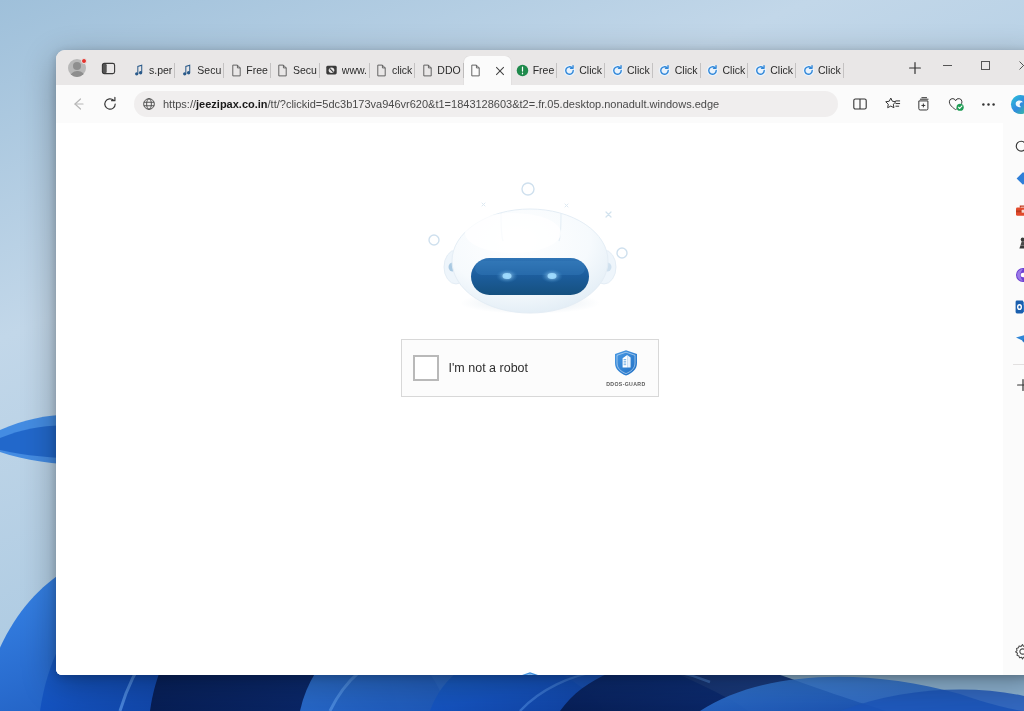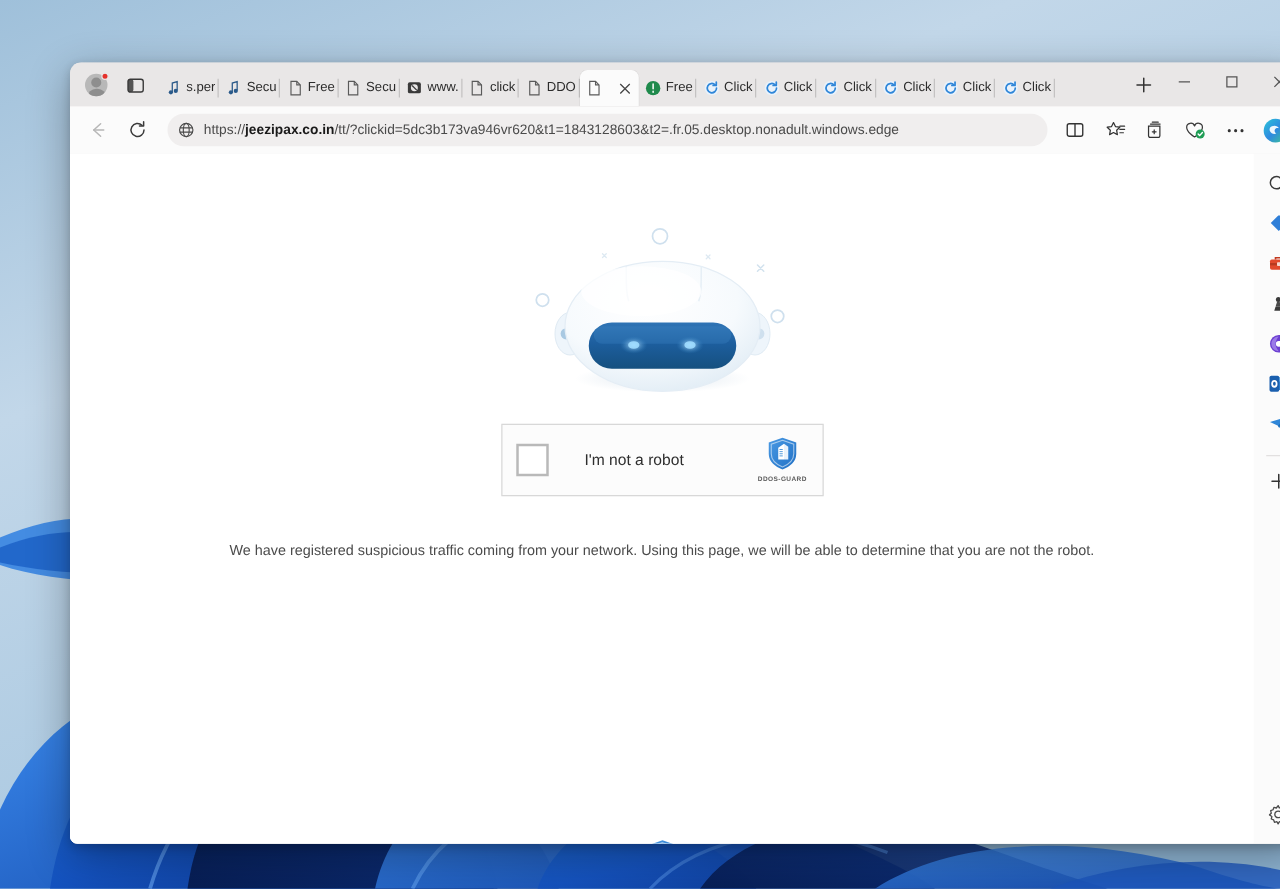--- a/index.html
+++ b/index.html
@@ -146,21 +146,21 @@
     background: #fcfcfc;
     border: 1px solid #d8d8d8;
     display: flex; align-items: center;
     padding: 0 12px 0 11px;
   }
   .captcha-check {
     width: 26px; height: 26px;
     background: #fff; border: 2px solid #b9b9b9;
     flex: 0 0 auto;
   }
-  .captcha-label { font-size: 12.5px; color: #2e2e2e; margin-left: 29px; flex: 1 1 auto; }
+  .captcha-label { font-size: 12.5px; color: #2e2e2e; margin-left: 10px; flex: 1 1 auto; }
   .ddos-badge { display: flex; flex-direction: column; align-items: center; flex: 0 0 auto; }
   .ddos-badge .cap { font-size: 5.2px; letter-spacing: .35px; color: #5a5a5a; margin-top: 2px; font-weight: 700; }
 
   .notice {
     margin-top: 36px;
     font-size: 11.5px; color: #4b4b4b;
     text-align: center; max-width: 760px; line-height: 1.4;
   }
 
   .footer-logo {
@@ -574,21 +574,20 @@
             <path d="M13 1.2L24 5v9c0 6.6-5 10.2-11 12.6C7 24.2 2 20.6 2 14V5z" fill="url(#shG)"></path>
             <path d="M13 3.2L22 6.3v7.7c0 5.5-4.2 8.6-9 10.6-4.8-2-9-5.1-9-10.6V6.3z" fill="none" stroke="#ffffff" stroke-width="0.9" opacity="0.55"></path>
             <path d="M9.6 18.5V9.2l4.6-3.2v12.5z" fill="#ffffff"></path>
             <path d="M10.6 10.6h2.6M10.6 12.3h2.6M10.6 14h2.6M10.6 15.7h2.6" stroke="#3f8fd8" stroke-width="0.7"></path>
             <path d="M14.2 6l3.4 2.4v10.1h-3.4z" fill="#e9f2fb"></path>
           </svg>
           <div class="cap">DDOS-GUARD</div>
         </div>
       </div>
 
-      <div class="notice">We have registered suspicious traffic coming from your network. Using this page, we will be able to determine that you are not the robot.</div>
 
       <div class="footer-logo">
         <svg width="24" height="28" viewBox="0 0 26 30">
           <defs>
             <linearGradient id="shG2" x1="0" y1="0" x2="1" y2="1">
               <stop offset="0" stop-color="#4a9ae4"></stop>
               <stop offset="1" stop-color="#1f6fc4"></stop>
             </linearGradient>
           </defs>
           <path d="M13 1.2L24 5v9c0 6.6-5 10.2-11 12.6C7 24.2 2 20.6 2 14V5z" fill="url(#shG2)"></path>

